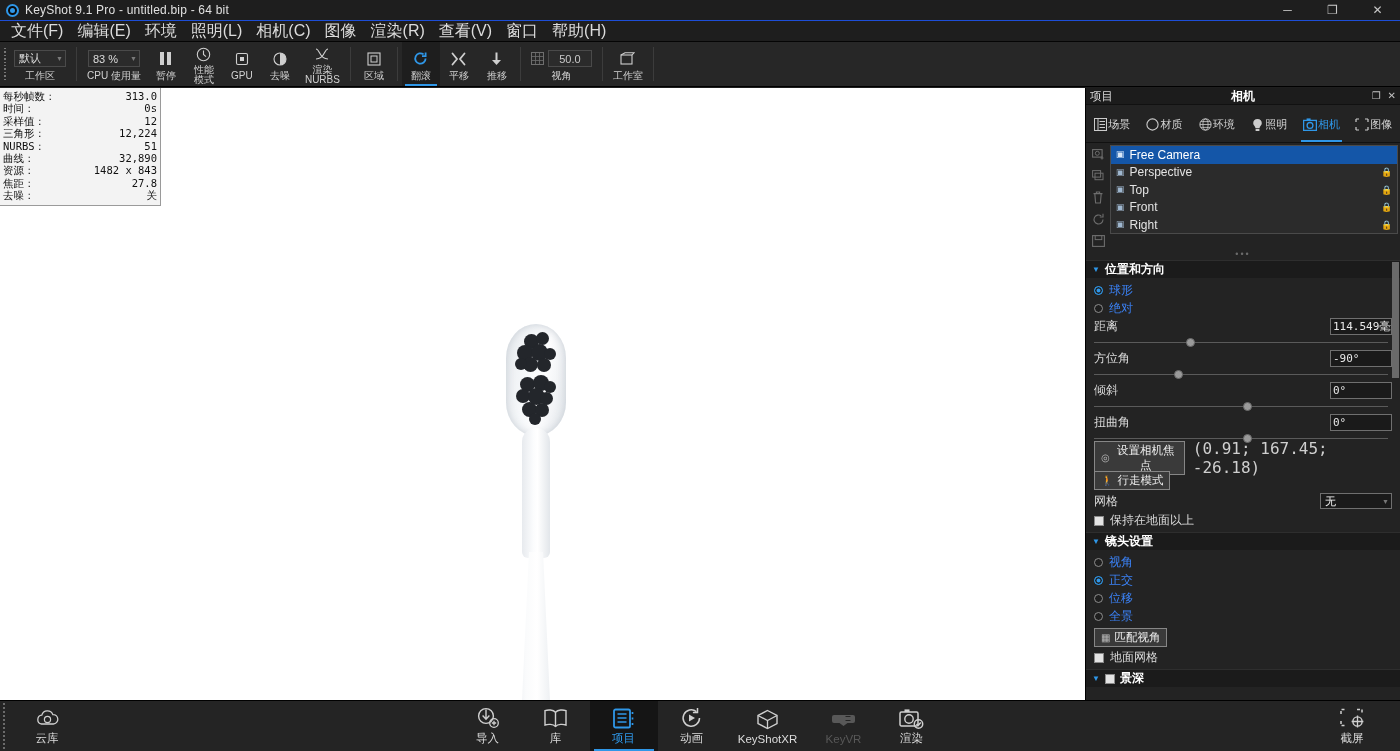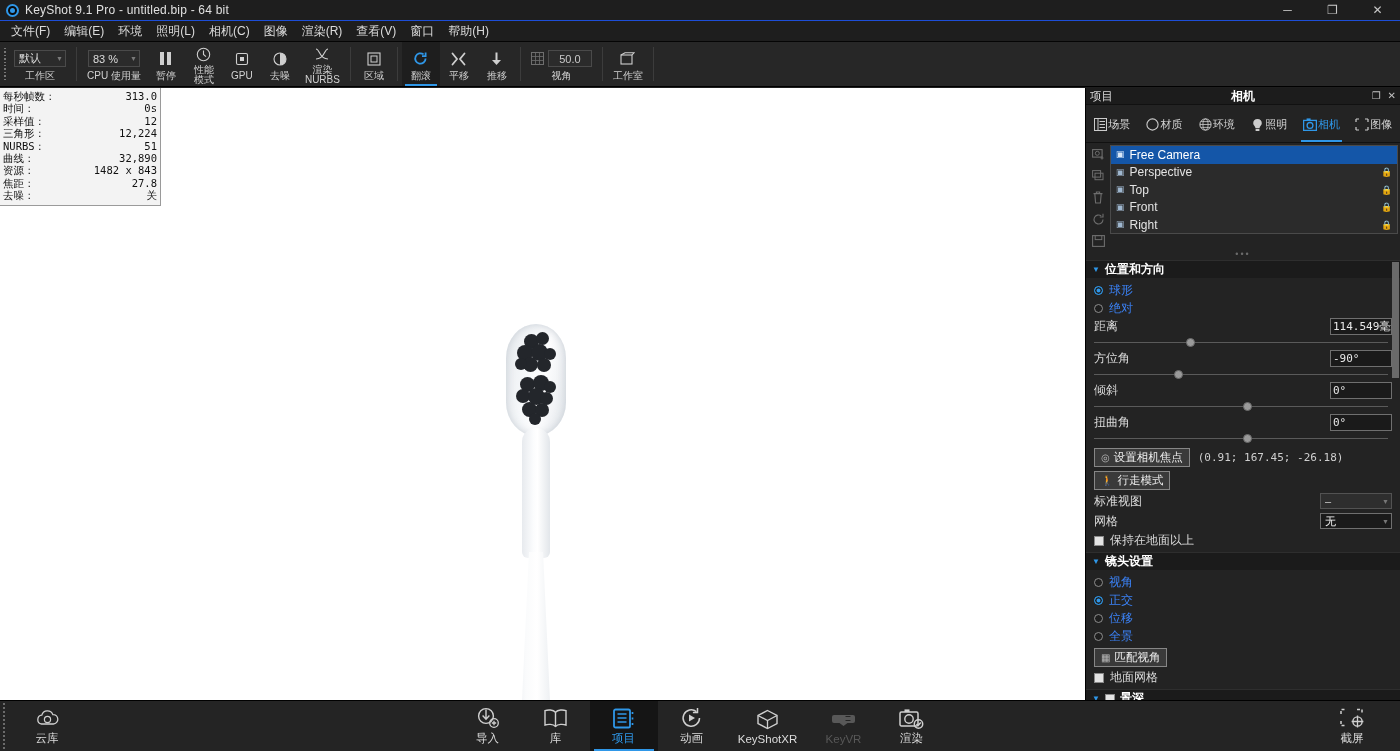--- a/index.html
+++ b/index.html
@@ -33,21 +33,21 @@
     width: 45px; height: 21px; display: flex; align-items: center;
     justify-content: center; color: #c8c8c8; font-size: 12px;
   }
 
   
   .menubar {
     height: 21px; background: #1e1e1e; display: flex; align-items: center;
     padding-left: 4px; border-bottom: 1px solid #050505;
   }
   .menu-item {
-    font-size: 12px; color: #dcdcdc; padding: 3px 7px; white-space: nowrap;
+    font-size: 16px; color: #dcdcdc; padding: 3px 7px; white-space: nowrap;
   }
 
   
   .toolbar {
     height: 45px; background: #272727; display: flex; align-items: stretch;
     border-bottom: 1px solid #000; padding-left: 2px;
   }
   .tb-grip {
     width: 6px; display: flex; flex-direction: column; justify-content: center;
     align-items: center; gap: 2px; padding: 6px 0;
@@ -216,21 +216,21 @@
     position: absolute; top: 2px; width: 9px; height: 9px; border-radius: 50%;
     background: #9a9a9a; border: 1px solid #6a6a6a;
   }
   .btn-row { display: flex; align-items: center; gap: 8px; height: 21px; margin-top: 2px; }
   .pbtn {
     background: #3a3a3a; border: 1px solid #868686; color: #ededed;
     font-size: 11.5px; padding: 1px 6px; display: flex; align-items: center; gap: 4px;
   }
   .pbtn .pi { font-size: 10px; color: #b8b8b8; }
   .coord {
-    font-size: 11px; color: #cfcfcf; font-family: "DejaVu Sans Mono", monospace;
+    font-size: 16px; color: #cfcfcf; font-family: "DejaVu Sans Mono", monospace;
   }
   .sel-row { display: flex; align-items: center; height: 20px; }
   .sel-box {
     margin-left: auto; width: 72px; height: 16px; background: #2e2e2e;
     border: 1px solid #525252; display: flex; align-items: center;
     justify-content: space-between; padding: 0 2px 0 4px;
     font-size: 11px; color: #cfcfcf;
   }
   .sel-box.bright { background: #1a1a1a; border-color: #6f6f6f; color: #f0f0f0; }
   .sel-box .cv { font-size: 7px; color: #777; }
@@ -717,27 +717,20 @@
       </div>
 
       <div class="btn-row">
         <button class="pbtn">
           <span class="pi">🚶</span>
           <span>行走模式</span>
         </button>
       </div>
 
       <div class="sel-row">
-        <span class="field-lbl">标准视图</span>
-        <span class="sel-box">
-          <span>–</span>
-          <span class="cv">▼</span>
-        </span>
-      </div>
-      <div class="sel-row">
         <span class="field-lbl">网格</span>
         <span class="sel-box bright">
           <span>无</span>
           <span class="cv">▼</span>
         </span>
       </div>
       <div class="chk-row">
         <span class="chk"></span>
         <span class="chk-lbl">保持在地面以上</span>
       </div>

